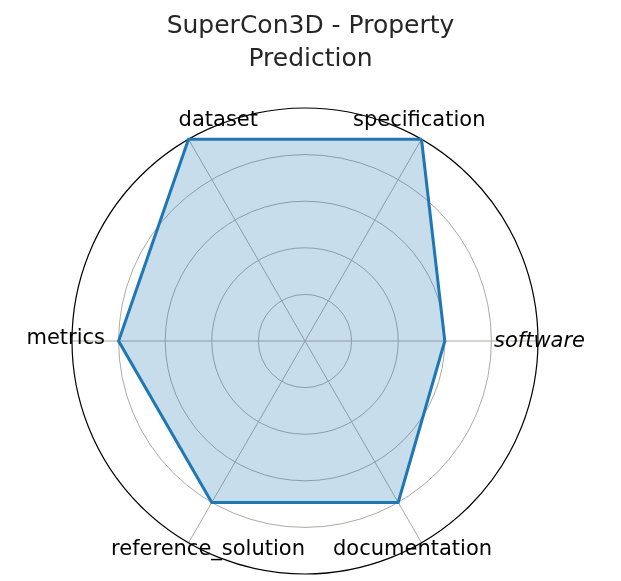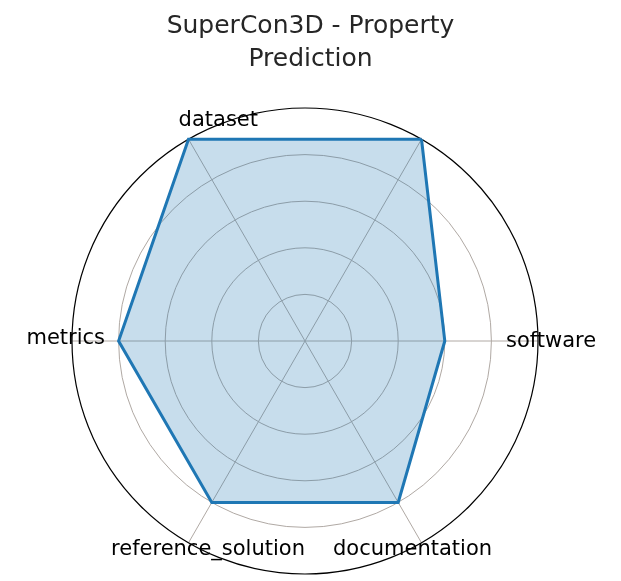--- a/index.html
+++ b/index.html
@@ -66,18 +66,19 @@
         <line x1="305" y1="341" x2="188.4999999999999" y2="542.7839190817741" stroke="#b0a9a4" stroke-width="1"></line>
         <line x1="305" y1="341" x2="421.5" y2="542.7839190817742" stroke="#b0a9a4" stroke-width="1"></line>
         <line x1="305" y1="341" x2="538" y2="341.00000000000006" stroke="#b0a9a4" stroke-width="1"></line>
       </g>
     <circle id="outer-circle" fill="none" stroke-width="1.2" cx="305" cy="341" r="233" stroke="#000000"></circle>
     <polygon id="data-fill" points="421.50,139.22 188.50,139.22 118.60,341.00 211.80,502.43 398.20,502.43 444.80,341.00" fill="#1f77b4" fill-opacity="0.25" stroke="none"></polygon>
     <polyline id="data-line" fill="none" stroke-linejoin="miter" points="421.50,139.22 188.50,139.22 118.60,341.00 211.80,502.43 398.20,502.43 444.80,341.00 421.50,139.22" stroke="#1f77b4" stroke-width="3"></polyline>
   </svg>
 
   <div class="axis-label" id="lbl-0" style="top: 109px; left: auto; right: 363px; text-align: right;"><span>dataset</span></div>
+  <div class="axis-label" id="lbl-1" style="top: 109px; left: 353px; text-align: left;"><span>specification</span></div>
   <div class="axis-label" id="lbl-2" style="top: 327px; left: auto; right: 516px; "><span>metrics</span></div>
   <div class="axis-label" id="lbl-3" style="top: 538px; left: auto; right: 316px; "><span>reference_solution</span></div>
   <div class="axis-label" id="lbl-4" style="top: 538px; left: 333px; text-align: center;"><span>documentation</span></div>
-  <div class="axis-label" id="lbl-5" style="top: 330px; left: 506px; text-align: right;"><span>software</span></div>
+  <div class="axis-label" id="lbl-5" style="top: 330px; left: 494px; text-align: right; font-style: italic;"><span>software</span></div>
 
 </div>
 
 </body></html>

